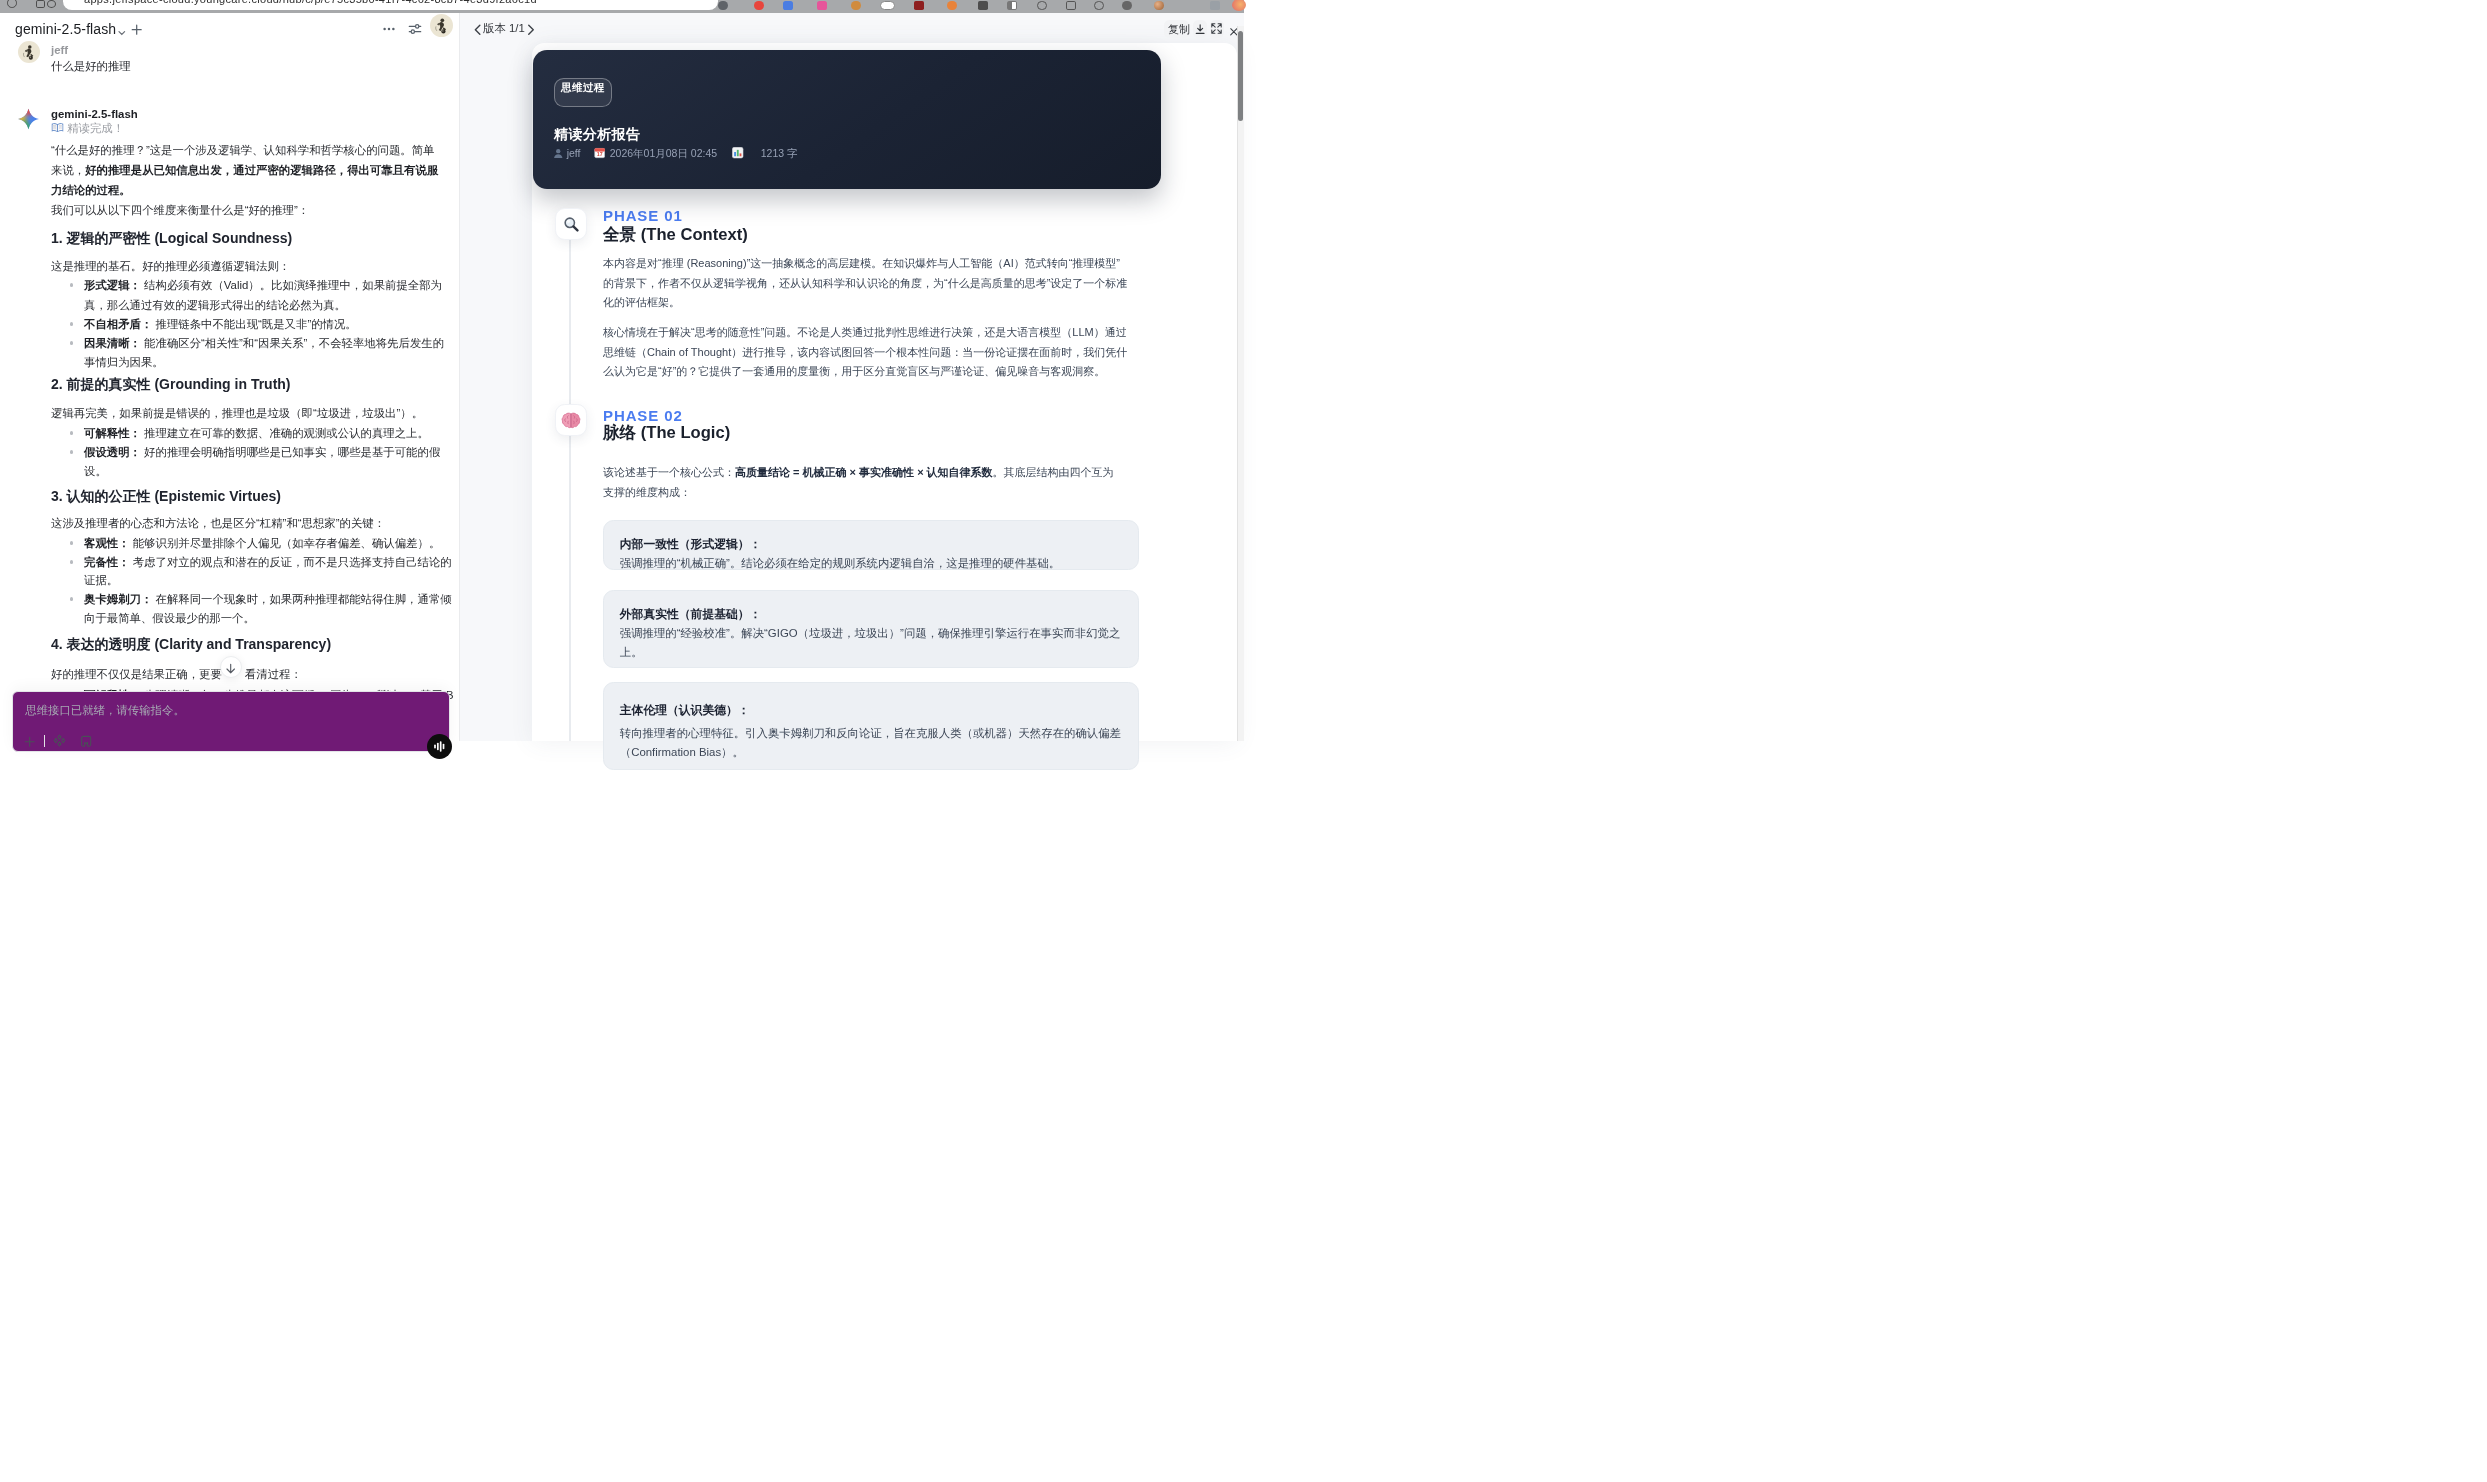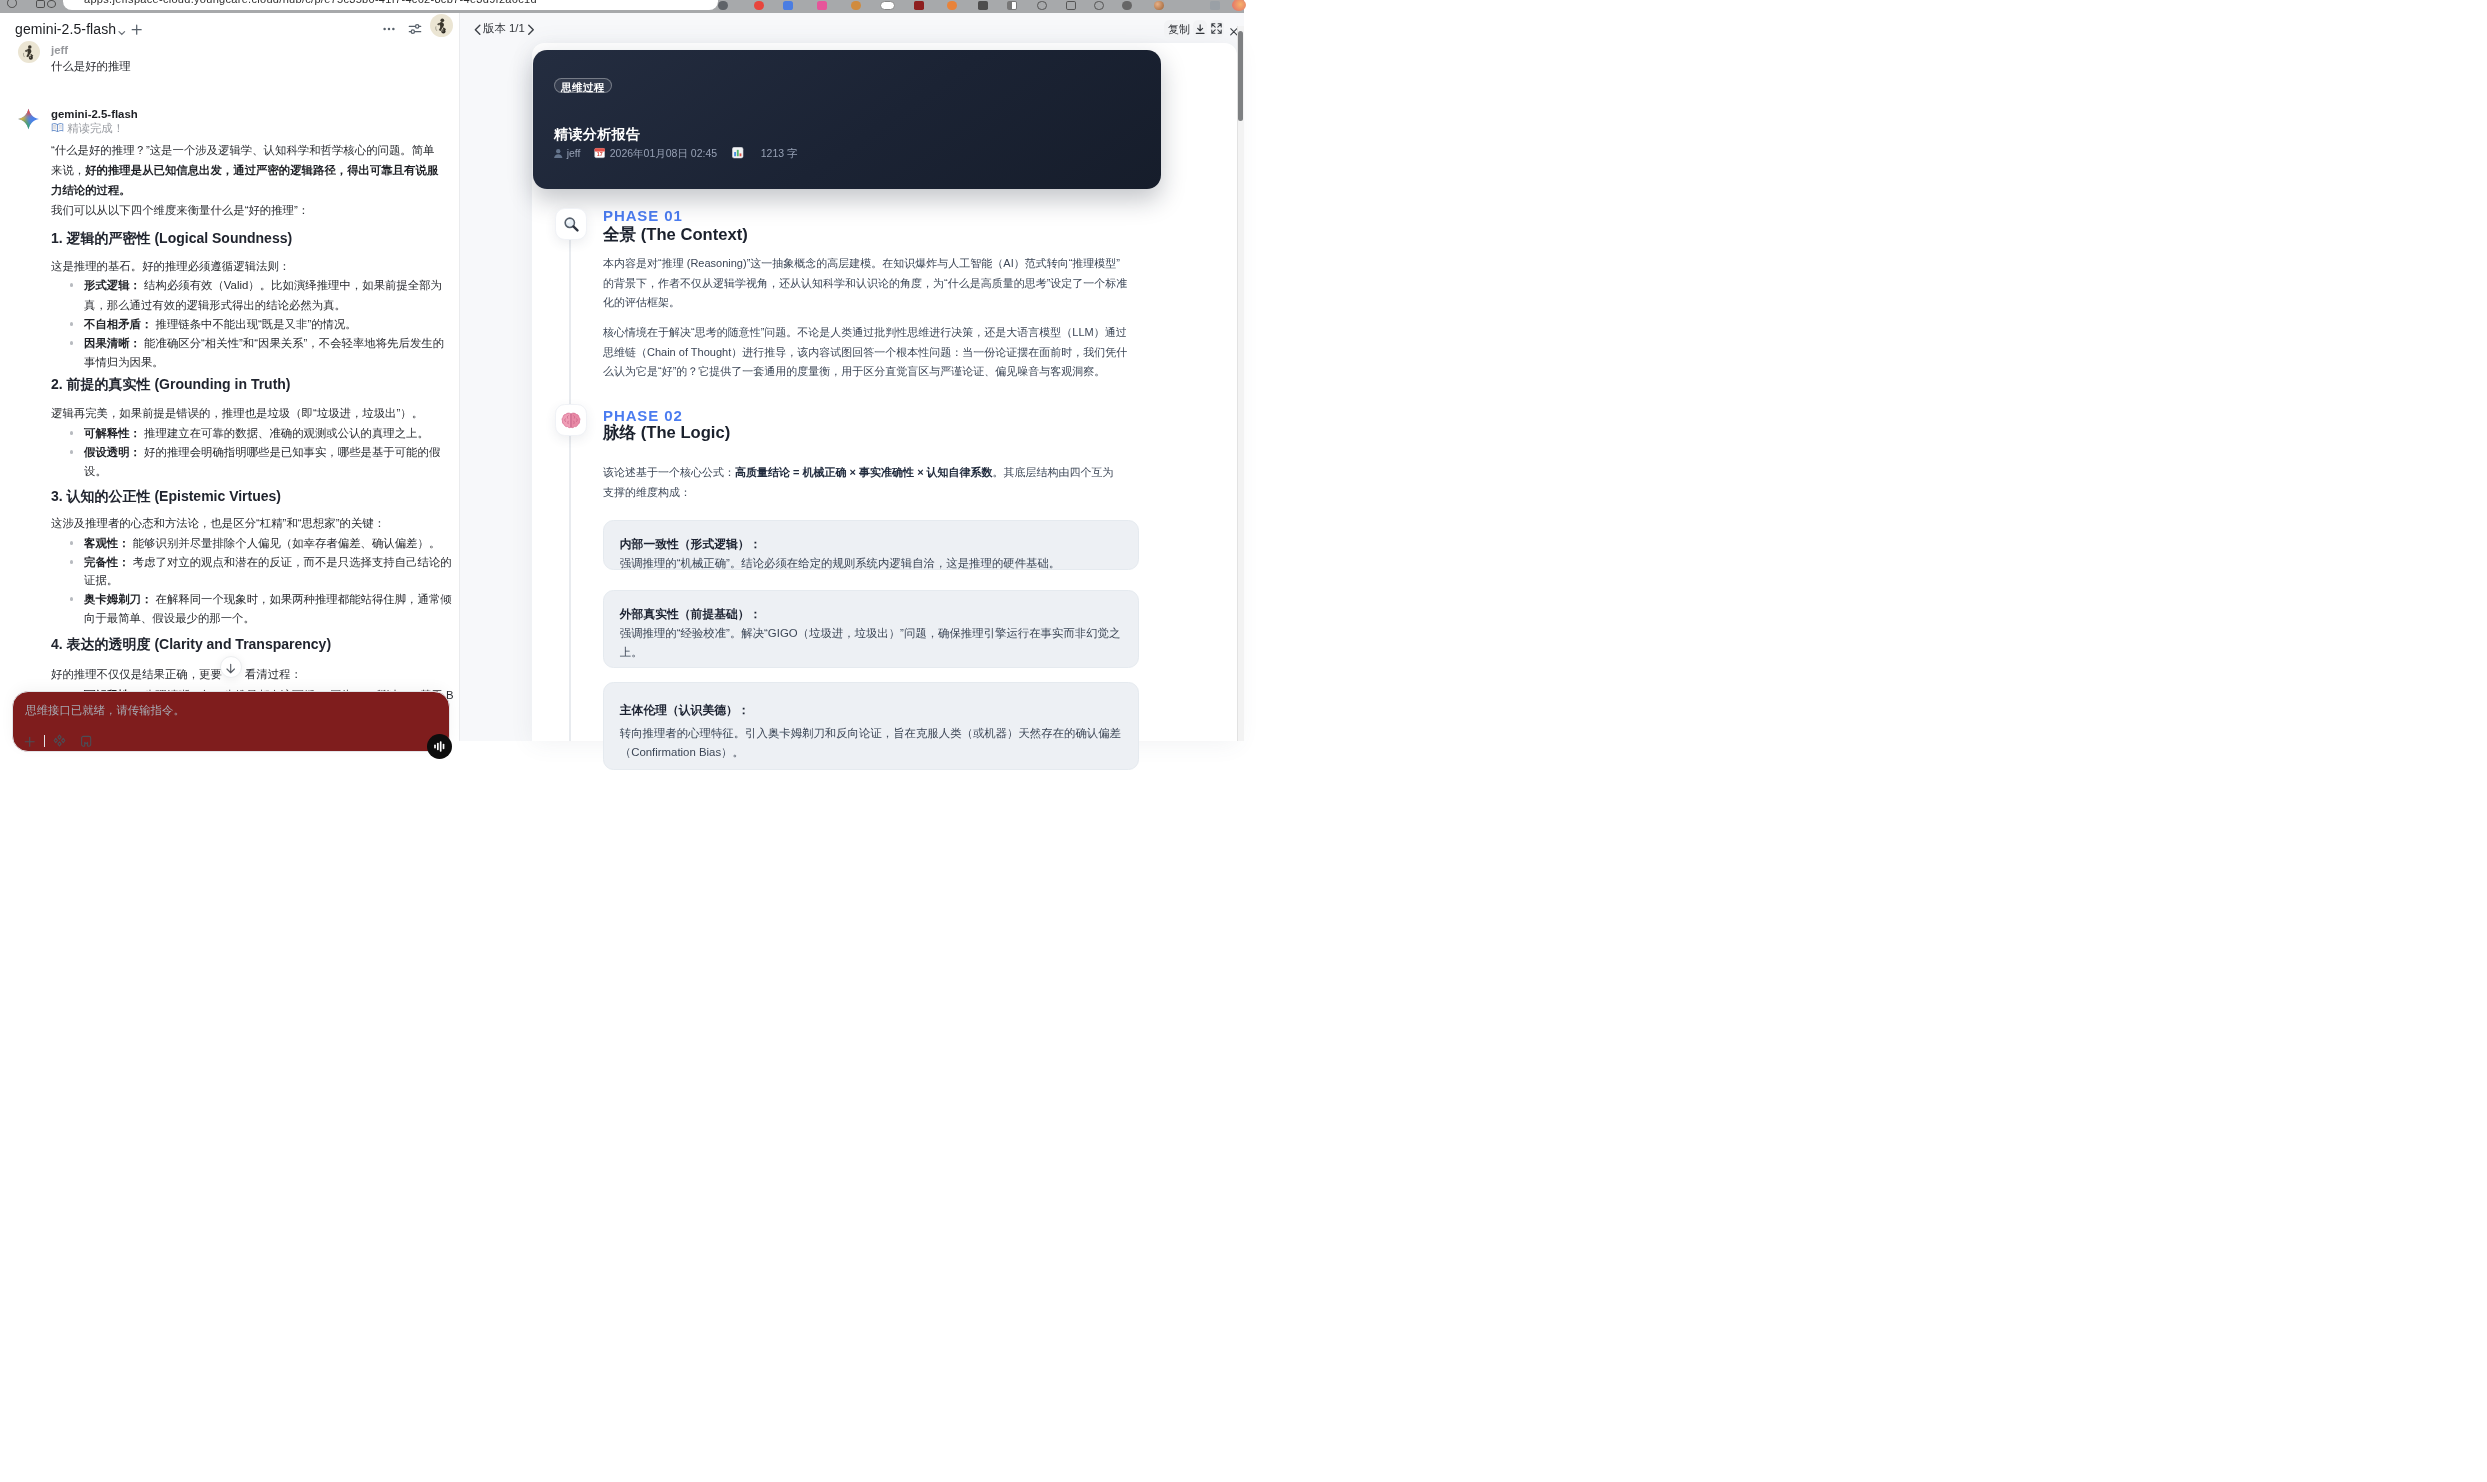--- a/index.html
+++ b/index.html
@@ -10,39 +10,39 @@
 .xic { width:9.6px; height:9.6px; }
 #chat { position:absolute; left:0; top:13px; width:459px; height:728px; background:#fff; }
 .cl { position:absolute; left:51px; width:371px; line-height:20px; font-size:11.4px; color:#292b30; white-space:nowrap; }
 .cl b { color:#1f2126; }
 .ch { position:absolute; left:51px; width:371px; line-height:21px; font-size:14px; font-weight:700; color:#20242e; white-space:nowrap; }
 .cli { left:84px; }
 .dot { position:absolute; left:-14.4px; top:8.3px; width:3.5px; height:3.5px; border-radius:50%; background:#b8bbc0; }
 #panel { position:absolute; left:459px; top:13px; width:785px; height:728px; background:#f7f8fa; border-left:0.9px solid #eaebed; }
 #doc { position:absolute; left:532px; top:43px; width:705px; height:698px; background:#fff; border-radius:12.3px 12.3px 0 0; box-shadow:0 1.8px 23px rgba(80,90,110,.08); z-index:1; }
 #dark { position:absolute; left:533px; top:50px; width:628px; height:139px; border-radius:14px; background:linear-gradient(145deg,#242d40 0%,#1b2334 55%,#161d2b 100%); box-shadow:0 10.5px 24.5px rgba(20,28,45,.25); z-index:3; }
-#pill { position:absolute; left:21px; top:28px; height:15px; padding:0 6.1px; border:0.9px solid rgba(255,255,255,.33); background:rgba(255,255,255,.08); border-radius:9.6px; color:#fff; font-size:10.5px; font-weight:700; line-height:17.5px; letter-spacing:0.4px; }
+#pill { position:absolute; left:21px; top:28px; height:29px; padding:0 6.1px; border:0.9px solid rgba(255,255,255,.33); background:rgba(255,255,255,.08); border-radius:9.6px; color:#fff; font-size:10.5px; font-weight:700; line-height:17.5px; letter-spacing:0.4px; }
 #dtitle { position:absolute; left:21px; top:52px; font-size:14px; font-weight:700; color:#fff; letter-spacing:0.4px;margin-top:24px; }
 #dmeta { position:absolute; left:19.7px; top:97px; height:12.3px; font-size:10.5px; color:#97a1b5; }
 #dmeta svg { vertical-align:-1.8px; }
 .dl { position:absolute; left:603px; width:543px; line-height:19.3px; font-size:11px; color:#3c4656; white-space:nowrap; z-index:2; }
 .dl b { color:#222c3e; }
 .plabel { position:absolute; left:603px; font-size:15px; font-weight:700; color:#4b7cf0; letter-spacing:0.9px; line-height:10.5px; z-index:2; }
 .ptitle { position:absolute; left:603px; font-size:16.6px; font-weight:700; color:#1a202c; line-height:19px; z-index:2; white-space:nowrap; }
 #tline { position:absolute; left:569px; top:225px; width:1.8px; height:516px; background:#e8ebef; z-index:2; }
 .ibox { position:absolute; left:555px; width:32px; height:32px; background:#fff; border:0.9px solid #f0f2f6; border-radius:9.6px; box-shadow:0 3.5px 10.5px rgba(60,70,90,.09); z-index:3; text-align:center; }
 .ibox svg { margin-top:7.4px; }
 .card { position:absolute; left:603px; width:536px; background:#edf0f4; border:0.9px solid #e5eaef; border-radius:10.5px; z-index:2; }
 .chead2 { position:absolute; left:15.8px; font-size:11.8px; font-weight:700; color:#1b2130; line-height:19px; white-space:nowrap; }
 .cbody { position:absolute; left:15.8px; font-size:11.4px; color:#3c4656; line-height:19px; white-space:nowrap; }
 #ptop { position:absolute; z-index:4; }
 .pbtn { position:absolute; background:#f2f3f5; border-radius:5.3px; z-index:4; }
 #sbtrack { position:absolute; left:1237px; top:26px; width:6.6px; height:715px; background:#f3f3f3; border-left:0.9px solid #e2e2e2; z-index:6; }
 #sbthumb { position:absolute; left:1238px; top:31px; width:5.3px; height:90px; background:#7e8082; border-radius:2.6px; z-index:7; }
-#inputcard { position:absolute; left:12px; top:678px; width:438px; height:61px; background:#7f1d1d; border:0.9px solid #e3e4e8; border-radius:16px; box-shadow:0 -3.5px 14px rgba(0,0,0,.04); z-index:10;text-align:right; }
+#inputcard { position:absolute; left:12px; top:678px; width:438px; height:61px; background:#701a75; border:0.9px solid #e3e4e8; border-radius:6px; box-shadow:0 -3.5px 14px rgba(0,0,0,.04); z-index:10;text-align:right; }
 #scrollbtn { position:absolute; left:220px; top:643px; width:22px; height:22px; border-radius:50%; background:#fff; border:0.9px solid #eceef0; box-shadow:0 1.8px 8.8px rgba(0,0,0,.07); z-index:9; text-align:center; }
 </style></head>
 <body>
 
 <div id="bar">
   <div style="position:absolute;left:7px;top:-1.8px;width:9.6px;height:9.6px;border:1.4px solid #4c4c4c;border-radius:50%"></div>
   <div style="position:absolute;left:36px;top:0px;width:8.8px;height:7.9px;border:1.4px solid #4c4c4c;border-radius:1.8px"></div>
   <div style="position:absolute;left:47px;top:0px;width:8.8px;height:7.9px;border:1.4px solid #4c4c4c;border-radius:50%"></div>
   <div id="urlpill">
 

